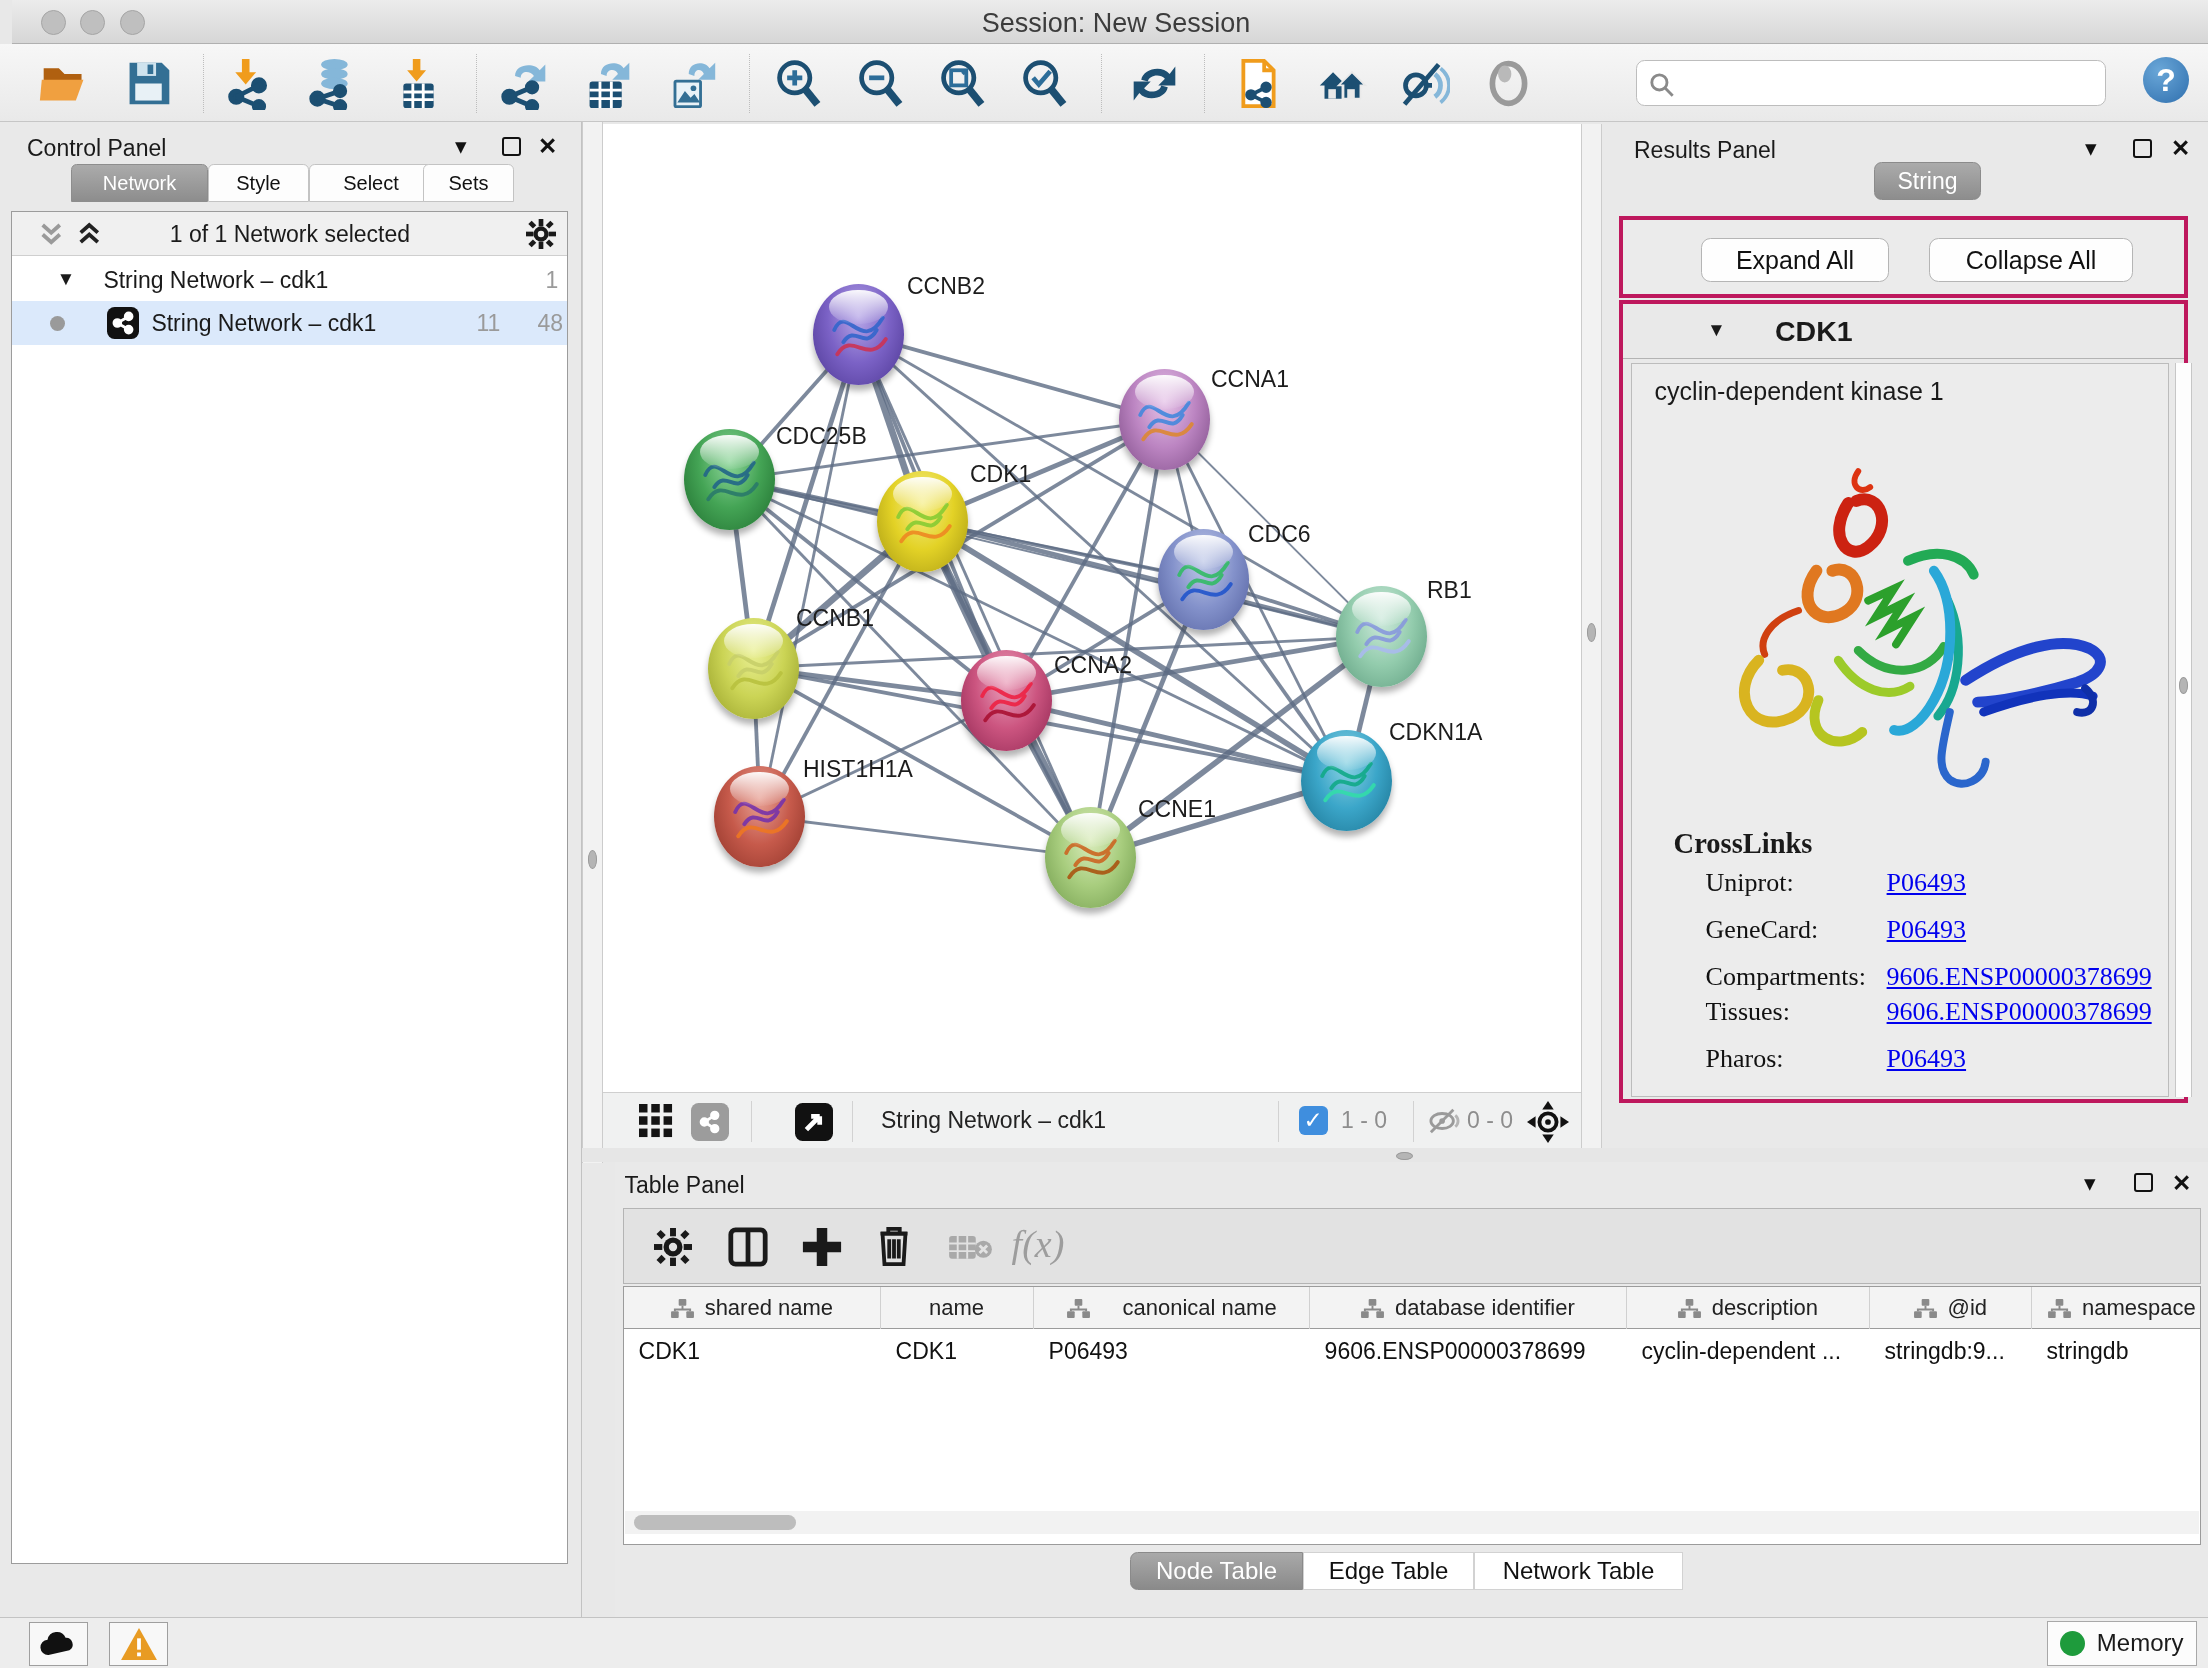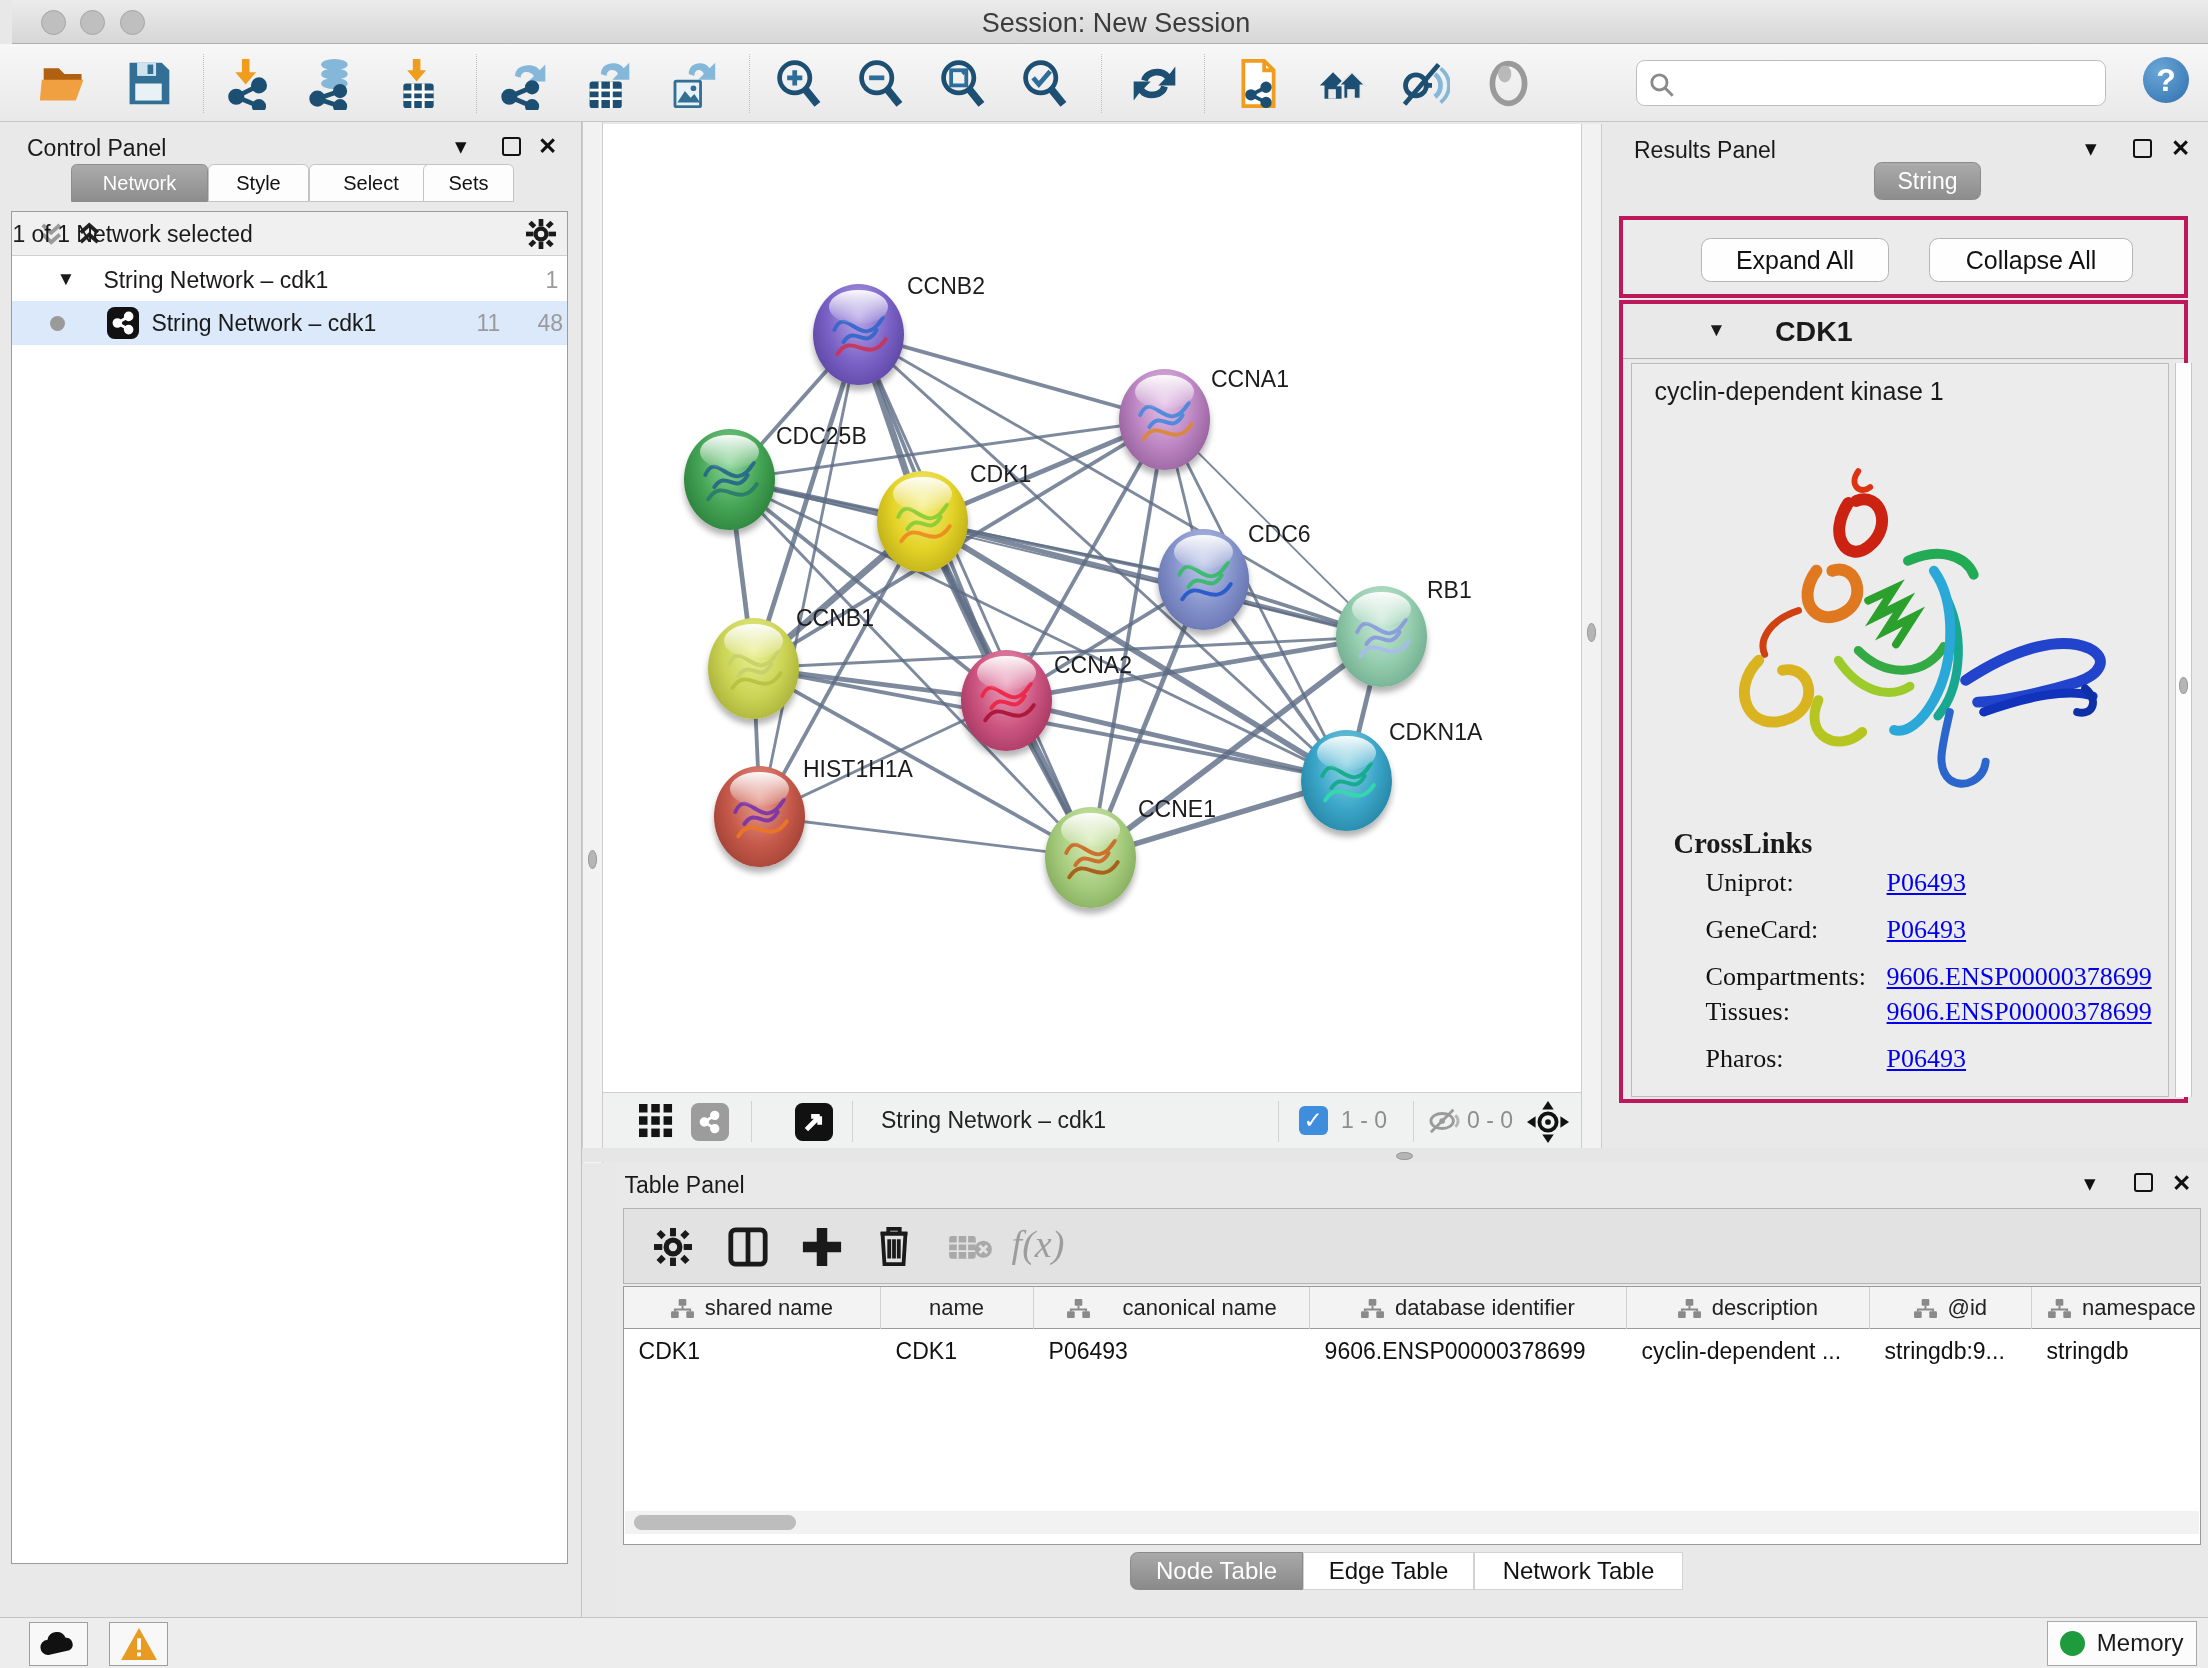--- a/index.html
+++ b/index.html
@@ -287,21 +287,21 @@
             <path d="M6 3 l9 8 9-8"></path>
             <path d="M6 13 l9 8 9-8"></path>
           </g>
         </svg>
       <svg class="abs" style="left:63px; top:9.5px" width="28.5" height="25" viewBox="0 0 30 26">
           <g fill="none" stroke="#222" stroke-width="4">
             <path d="M6 11 l9 -8 9 8"></path>
             <path d="M6 21 l9 -8 9 8"></path>
           </g>
         </svg>
-      <div class="abs" style="left:0; top:8.6px; width:100%; text-align:left; font-size:23px">1 of 1 Network selected</div>
+      <div class="abs" style="left:0; top:8.6px; width:100%; text-align:center; font-size:23px">1 of 1 Network selected</div>
       <svg class="abs" style="left:514px; top:6.7px" width="30" height="30" viewBox="0 0 32 32">
           <g fill="#1a1a1a">
             <circle cx="16" cy="16" r="8"></circle>
             <g>
               <rect x="13.5" y="0" width="5" height="8"></rect>
               <rect x="13.5" y="24" width="5" height="8"></rect>
               <rect x="0" y="13.5" width="8" height="5"></rect>
               <rect x="24" y="13.5" width="8" height="5"></rect>
               <rect x="3" y="3" width="7" height="5" transform="rotate(45 6 6)"></rect>
               <rect x="22" y="3" width="7" height="5" transform="rotate(-45 26 6)"></rect>

